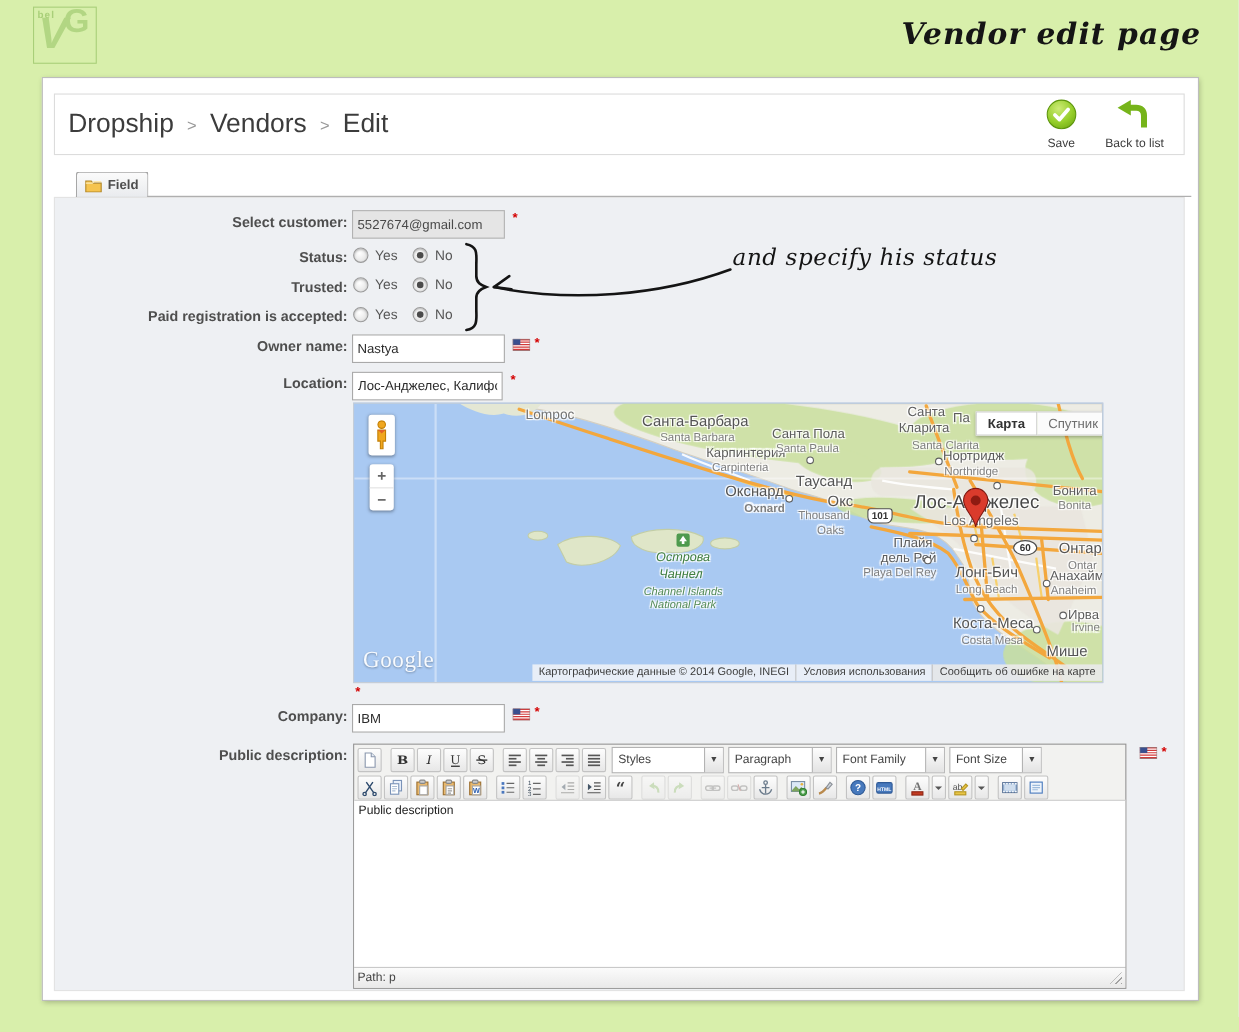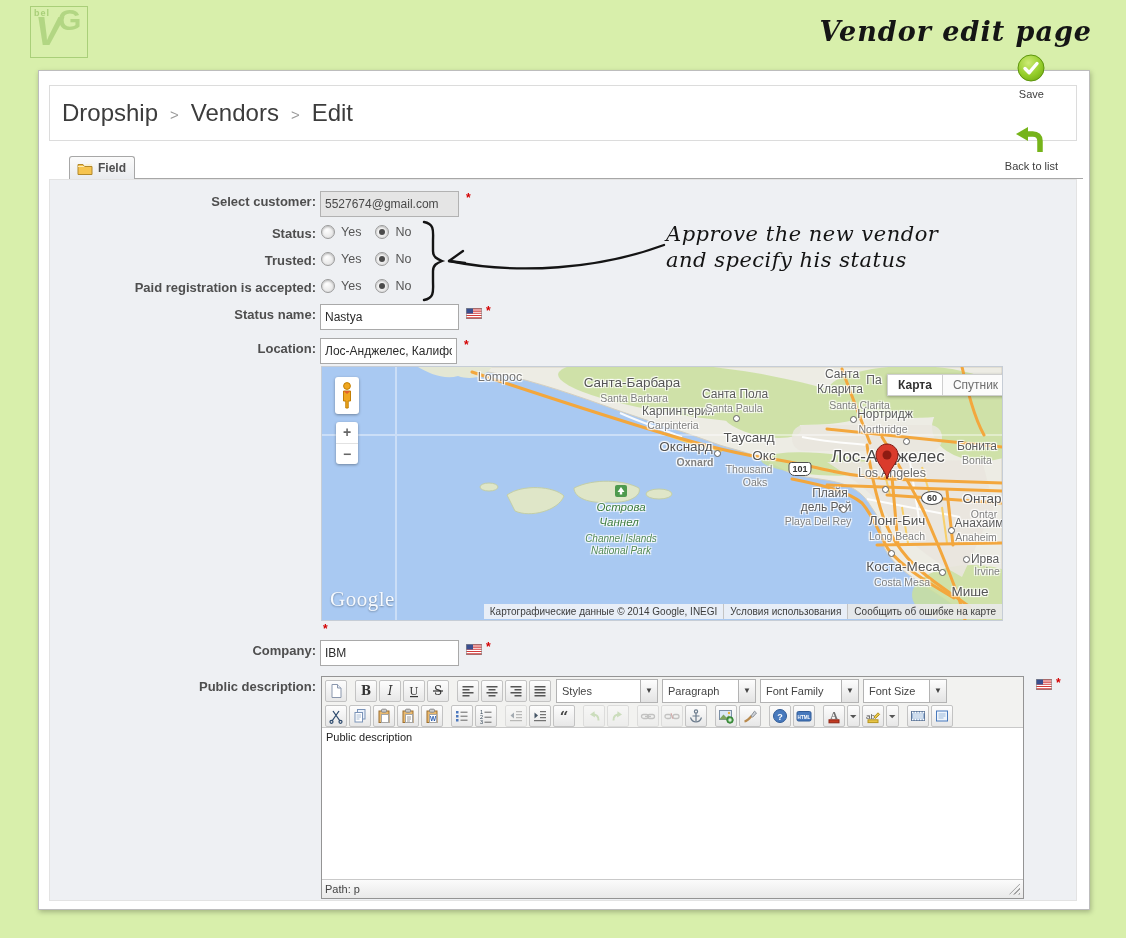--- a/index.html
+++ b/index.html
@@ -13,21 +13,21 @@
   #page-title{position:absolute;right:34px;top:16px;font-family:"DejaVu Serif",serif;
       font-style:italic;font-weight:600;font-size:27px;color:#151515;letter-spacing:1px;}
   
   #card{position:absolute;left:38px;top:70px;width:1050px;height:838px;background:#fff;
         border:1px solid #bdbdbd;box-shadow:1px 2px 5px rgba(0,0,0,.25);}
   
   #crumbbar{position:absolute;left:10px;top:14px;width:1028px;height:56px;border:1px solid #dcdcdc;
         background:#fff;display:flex;align-items:center;justify-content:space-between;padding:0 18px 0 12px;box-sizing:border-box;}
   .bc-item{font-size:24px;color:#3c3c3c;}
   .bc-sep{font-size:15px;color:#9a9a9a;margin:0 12px;position:relative;top:-1px;}
-  #hdr-actions{display:flex;gap:26px;flex-direction:column;}
+  #hdr-actions{display:flex;gap:26px;}
   .actbtn{display:flex;flex-direction:column;align-items:center;cursor:pointer;}
   .actbtn .lbl{font-size:11px;color:#3d3d3d;margin-top:2px;}
   
   #tab{position:absolute;left:30px;top:85px;width:66px;height:23px;border:1px solid #a7a7a7;border-bottom:none;
        border-radius:3px 3px 0 0;background:linear-gradient(#fbfbfb,#e9ebee);display:flex;align-items:center;gap:5px;
        padding-left:7px;box-sizing:border-box;z-index:3;}
   #tab .tl{font-size:12px;font-weight:bold;color:#4e4e4e;}
   #fsline{position:absolute;left:30px;top:107px;width:1014px;height:0;border-top:1px solid #a7a7a7;z-index:2;}
   #fsbg{position:absolute;left:10px;top:108px;width:1028px;height:722px;background:#eef0f3;border:1px solid #e3e3e3;box-sizing:border-box;}
   
@@ -178,25 +178,24 @@
   </div>
 
   <svg class="annsvg" style="left:378px;top:148px" width="36" height="86">
     <path d="M7,3 C18,5 16,13 16,22 L16,32 C16,38 20,40 25,42 C20,44 16,46 16,52 L16,62 C16,71 18,79 7,81" stroke="#141414" stroke-width="2.4" fill="none" stroke-linecap="round"></path>
   </svg>
   <svg class="annsvg" style="left:400px;top:166px" width="232" height="42">
     <path d="M225,8 C160,32 80,38 10,24" stroke="#141414" stroke-width="2.3" fill="none" stroke-linecap="round"></path>
     <path d="M10,24 L24,14 M10,24 L26,26" stroke="#141414" stroke-width="2.3" fill="none" stroke-linecap="round"></path>
   </svg>
   <div id="note">
-    <div>Approve the new vendor</div>
     <div>and specify his status</div>
   </div>
 
-  <div class="flabel" style="top:236px">Status name:</div>
+  <div class="flabel" style="top:236px">Owner name:</div>
   <input class="tinput" style="left: 281px; top: 233px; width: 139px;" value="Nastya">
   <span class="flagbox" style="left:427px;top:237px"><svg width="16" height="11" viewBox="0 0 16 11">
         <rect width="16" height="11" fill="#d23a3a"></rect>
         <path d="M0 2h16M0 4.2h16M0 6.4h16M0 8.6h16" stroke="#fff" stroke-width="1.1"></path>
         <rect width="7" height="5.5" fill="#3a4f8f"></rect>
         <rect x=".3" y=".3" width="15.4" height="10.4" fill="none" stroke="#8c8c8c" stroke-width=".6"></rect>
       </svg></span>
   <span class="req" style="left:447px;top:233px">*</span>
 
   <div class="flabel" style="top:270px">Location:</div>

